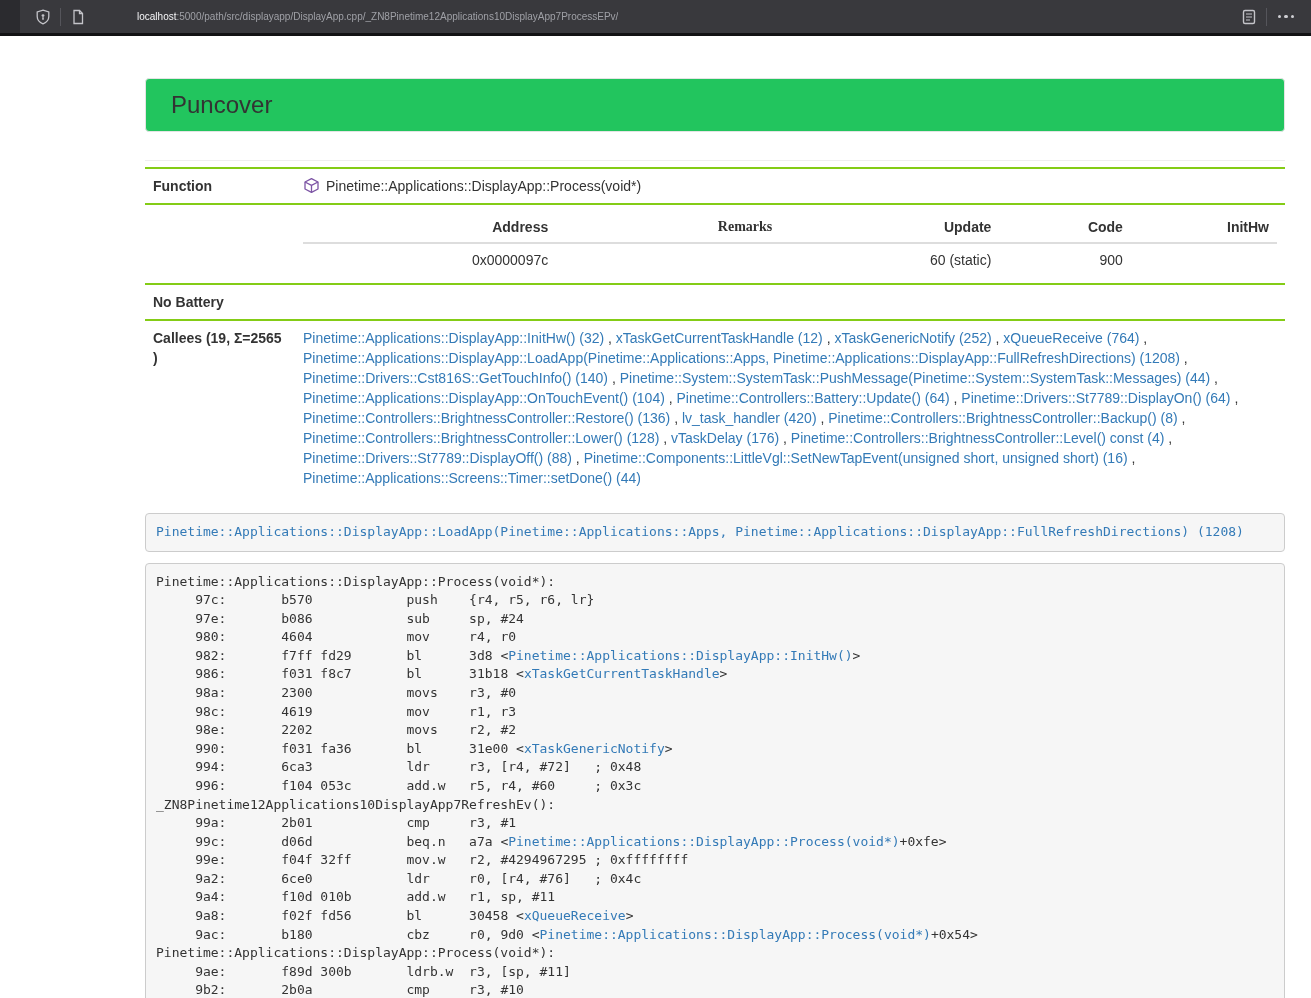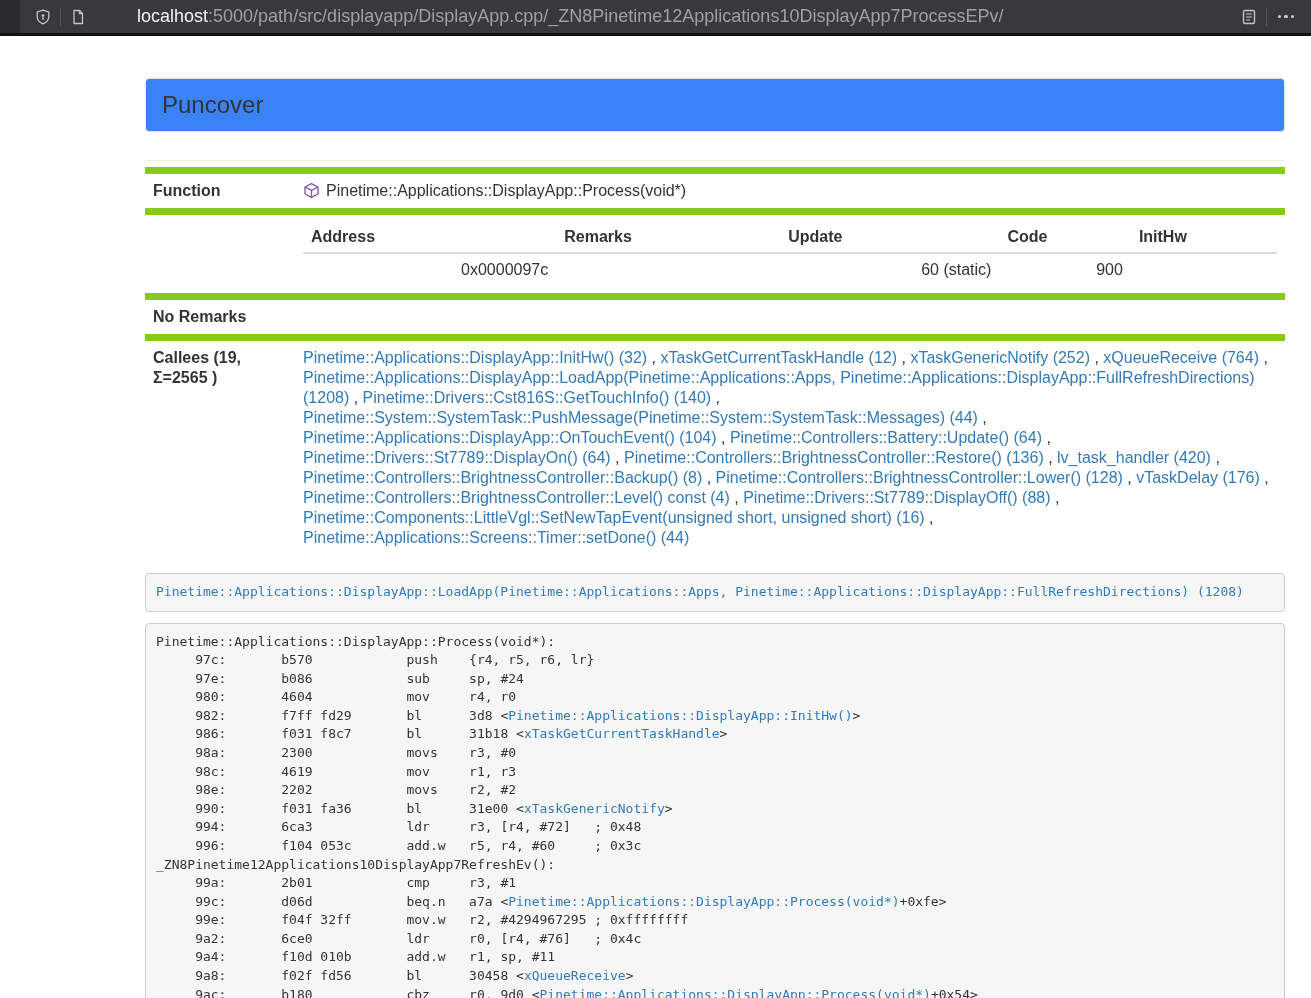--- a/index.html
+++ b/index.html
@@ -10,48 +10,48 @@
   *{margin:0;padding:0;box-sizing:border-box;}
   html,body{width:1311px;height:998px;overflow:hidden;background:#fff;
     font-family:"Liberation Sans",sans-serif;font-size:14px;color:#333;}
 
   
   .browser-bar{height:36px;background:#2b2b2f;position:relative;border-bottom:3px solid #121214;}
   .url-field{position:absolute;left:20px;top:0;right:0;bottom:0;background:var(--browser-bar);
     display:flex;align-items:center;padding:0 10px;}
   .ic{display:inline-flex;align-items:center;justify-content:center;width:26px;height:26px;flex:none;}
   .divider{width:1px;height:18px;background:#55555b;margin:0 4px;flex:none;}
-  .url-text{font-size:18px;margin-left:8px;white-space:nowrap;overflow:hidden;padding-left:38px;}
+  .url-text{font-size:10px;margin-left:8px;white-space:nowrap;overflow:hidden;padding-left:38px;}
   .url-text .host{color:#f5f5f7;}
   .url-text .rest{color:#9fa0a6;}
   .spacer{flex:1;}
   .dots{display:inline-flex;gap:3px;width:30px;}
   .dot{width:3.5px;height:3.5px;border-radius:50%;background:#cfcfd4;display:inline-block;}
 
   
   .container{width:1140px;margin-left:145px;}
-  .well{margin-top:42px;background:#3b82f6;border:1px solid #e4e4e4;border-radius:4px;padding:13px 16px;}
+  .well{margin-top:42px;background:#22c55e;border:1px solid #e4e4e4;border-radius:4px;padding:13px 25px;}
   .well h1{font-size:24px;font-weight:400;color:#333;line-height:26px;}
   hr.rule{border:0;border-top:1px solid #eee;margin:28px 0 0 0;}
   .crumbs{margin-top:20px;font-size:14px;line-height:20px;}
   .crumbs .sep,.crumbs .suffix{color:#777;}
   a.lnk{color:var(--link-color);text-decoration:none;}
 
   
   table.fn-table{width:100%;border-collapse:collapse;margin-top:6px;}
   .fn-table > tbody > tr > th,
-  .fn-table > tbody > tr > td{border-top:7px solid #84cc16;text-align:left;vertical-align:top;
-    padding:7px 8px;font-size:16px;line-height:20px;}
+  .fn-table > tbody > tr > td{border-top:2px solid #84cc16;text-align:left;vertical-align:top;
+    padding:7px 8px;font-size:14px;line-height:20px;}
   th.row-label{width:150px;font-weight:bold;color:#333;}
   td.nest-cell{padding:0 8px;}
   table.inner-table{width:100%;border-collapse:collapse;}
-  .inner-table th{padding:5px 8px;border-bottom:2px solid #ddd;font-weight:bold;text-align:left;line-height:20px;}
+  .inner-table th{padding:5px 8px;border-bottom:2px solid #ddd;font-weight:bold;text-align:right;line-height:20px;}
   .inner-table td{padding:6px 8px;text-align:right;line-height:20px;}
   .inner-table th:nth-child(1),.inner-table td:nth-child(1){width:26%;}
-  .inner-table th:nth-child(2),.inner-table td:nth-child(2){width:23%;}
+  .inner-table th:nth-child(2),.inner-table td:nth-child(2){width:23%;font-family:Liberation Serif, serif;}
   .inner-table th:nth-child(3),.inner-table td:nth-child(3){width:22.5%;}
   .inner-table th:nth-child(4),.inner-table td:nth-child(4){width:13.5%;}
   .cube{display:inline-block;width:17px;height:17px;vertical-align:-3px;margin-right:6px;}
 
   
   pre.codebox{background:#f6f6f6;border:1px solid #ccc;border-radius:4px;padding:9px 10px;
     font-family:"DejaVu Sans Mono",monospace;font-size:13px;line-height:1.43;color:#333;
     white-space:pre;overflow:hidden;tab-size:8;-moz-tab-size:8;}
   pre.loadapp{margin-top:18px;}
   pre.asm{margin-top:11px;}
@@ -133,21 +133,21 @@
                   <td></td>
                   <td>60 (static)</td>
                   <td>900</td>
                   <td></td>
                 </tr>
               </tbody>
           </table>
         </td>
       </tr>
       <tr>
-        <th class="row-label">No Remarks</th>
+        <th class="row-label">No Battery</th>
         <td></td>
       </tr>
       <tr>
         <th class="row-label">Callees (19, Σ=2565 )</th>
         <td><a href="#" class="lnk">Pinetime::Applications::DisplayApp::InitHw() (32)</a> , <a href="#" class="lnk">xTaskGetCurrentTaskHandle (12)</a> , <a href="#" class="lnk">xTaskGenericNotify (252)</a> , <a href="#" class="lnk">xQueueReceive (764)</a> , <a href="#" class="lnk">Pinetime::Applications::DisplayApp::LoadApp(Pinetime::Applications::Apps, Pinetime::Applications::DisplayApp::FullRefreshDirections) (1208)</a> , <a href="#" class="lnk">Pinetime::Drivers::Cst816S::GetTouchInfo() (140)</a> , <a href="#" class="lnk">Pinetime::System::SystemTask::PushMessage(Pinetime::System::SystemTask::Messages) (44)</a> , <a href="#" class="lnk">Pinetime::Applications::DisplayApp::OnTouchEvent() (104)</a> , <a href="#" class="lnk">Pinetime::Controllers::Battery::Update() (64)</a> , <a href="#" class="lnk">Pinetime::Drivers::St7789::DisplayOn() (64)</a> , <a href="#" class="lnk">Pinetime::Controllers::BrightnessController::Restore() (136)</a> , <a href="#" class="lnk">lv_task_handler (420)</a> , <a href="#" class="lnk">Pinetime::Controllers::BrightnessController::Backup() (8)</a> , <a href="#" class="lnk">Pinetime::Controllers::BrightnessController::Lower() (128)</a> , <a href="#" class="lnk">vTaskDelay (176)</a> , <a href="#" class="lnk">Pinetime::Controllers::BrightnessController::Level() const (4)</a> , <a href="#" class="lnk">Pinetime::Drivers::St7789::DisplayOff() (88)</a> , <a href="#" class="lnk">Pinetime::Components::LittleVgl::SetNewTapEvent(unsigned short, unsigned short) (16)</a> , <a href="#" class="lnk">Pinetime::Applications::Screens::Timer::setDone() (44)</a></td>
       </tr>
     </tbody>
   </table>
 
   <pre class="codebox loadapp"><a href="#" class="lnk">Pinetime::Applications::DisplayApp::LoadApp(Pinetime::Applications::Apps, Pinetime::Applications::DisplayApp::FullRefreshDirections) (1208)</a></pre>

